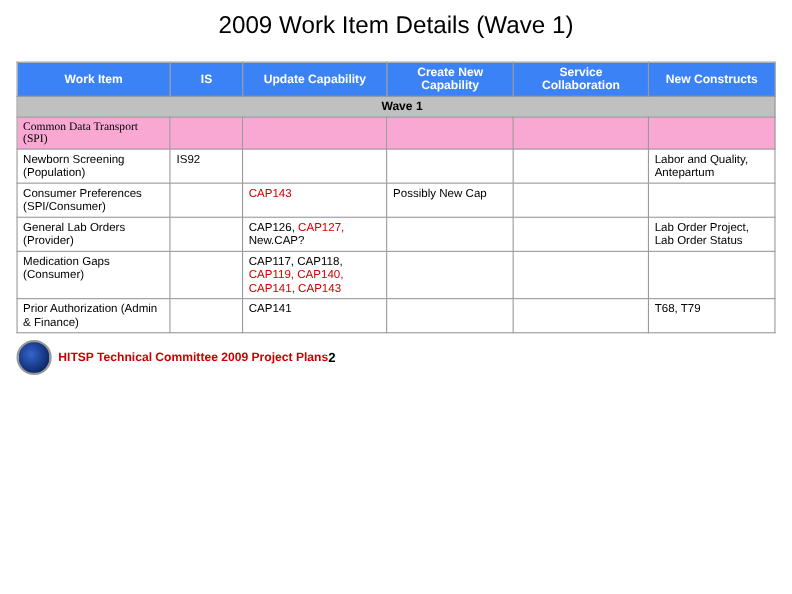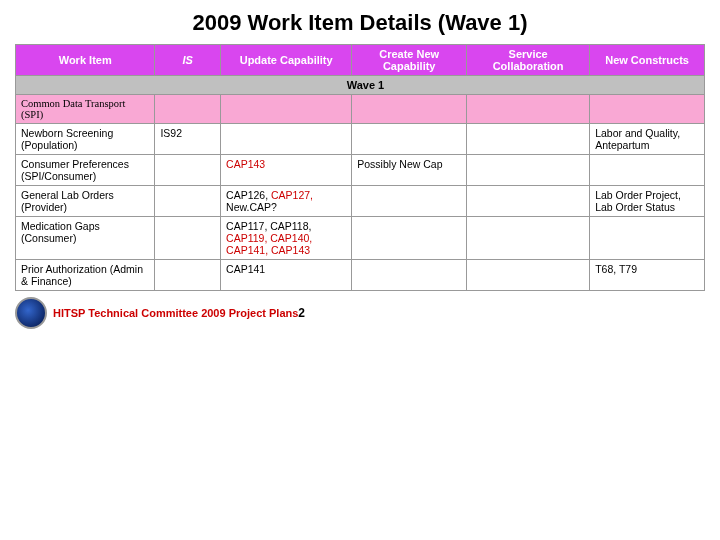--- a/index.html
+++ b/index.html
@@ -6,44 +6,44 @@
     body {
       font-family: Arial, sans-serif;
       font-size: 11px;
       background: #fff;
       width: 720px;
       min-height: 540px;
       padding: 10px 15px 10px 15px;
     }
     h1 {
       font-size: 22px;
-      font-weight: bold;
+      font-weight: normal;
       text-align: center;
-      margin-bottom: 8px;
+      margin-bottom: 20px;
       color: #000;
     }
     table {
       width: 100%;
       border-collapse: collapse;
       font-size: 10.5px;
     }
     th, td {
       border: 1px solid #999;
       padding: 3px 5px;
       vertical-align: top;
     }
     .col-workitem { width: 17%; }
-    .col-is { width: 8%; font-style: italic; }
+    .col-is { width: 8%; }
     .col-update { width: 16%; }
     .col-createnew { width: 14%; }
     .col-service { width: 15%; }
     .col-newconstructs { width: 14%; }
 
     .header-row th {
-      background: #d946ef;
+      background: #3b82f6;
       color: #fff;
       font-weight: bold;
       font-size: 11px;
       text-align: center;
       vertical-align: middle;
     }
     .wave-row td {
       background: #c0c0c0;
       font-weight: bold;
       text-align: center;

